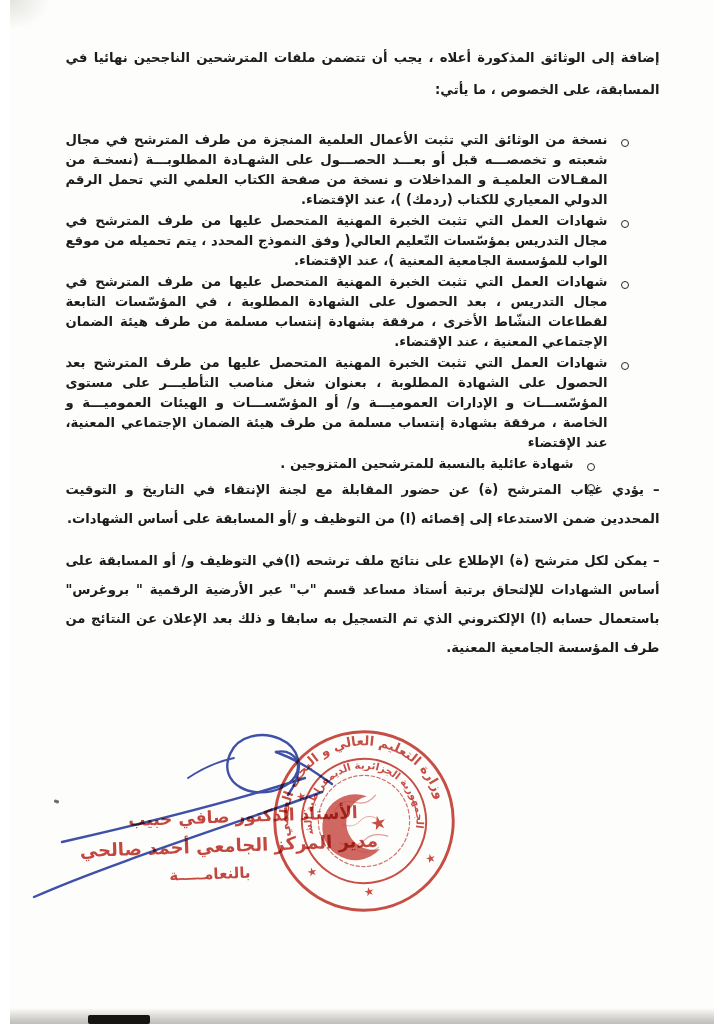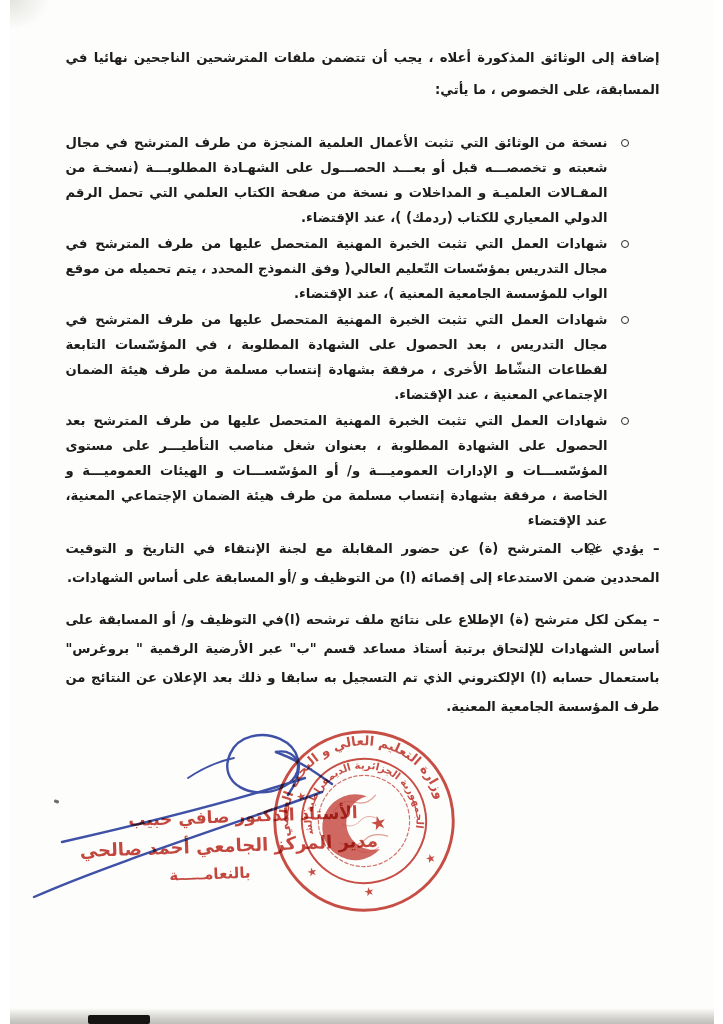--- a/index.html
+++ b/index.html
@@ -19,21 +19,21 @@
     direction: rtl;
     text-align: justify;
     font-weight: 700;
     font-size: 13.2px;
   }
   .intro { line-height: 32px; margin-bottom: 24px; }
   ul.reqs { list-style: none; padding-right: 31px; }
   ul.reqs li {
     position: relative;
     padding-right: 21px;
-    line-height: 25px;
+    line-height: 20px;
     margin-bottom: 1px;
   }
   ul.reqs li .marker {
     position: absolute; right: 0; top: 9px;
     width: 8px; height: 8px;
     border: 1.4px solid #2a2927; border-radius: 50%;
     background: transparent;
   }
   ul.reqs li.lvl2 { margin-right: 34px; }
   .notes { }
@@ -115,20 +115,21 @@
       <li>
         <span class="marker"></span>
         <span>شهادات العمل التي تثبت الخبرة المهنية المتحصل عليها من طرف المترشح في مجال التدريس ، بعد الحصول على الشهادة المطلوبة ، في المؤسّسات التابعة لقطاعات النشّاط الأخرى ، مرفقة بشهادة إنتساب مسلمة من طرف هيئة الضمان الإجتماعي المعنية ، عند الإقتضاء.</span>
       </li>
       <li>
         <span class="marker"></span>
         <span>شهادات العمل التي تثبت الخبرة المهنية المتحصل عليها من طرف المترشح  بعد الحصول على الشهادة المطلوبة ، بعنوان شغل مناصب التأطيـــر على مستوى المؤسّســـات و الإدارات العموميـــة  و/ أو المؤسّســـات و الهيئات العموميـــة و الخاصة ، مرفقة بشهادة إنتساب مسلمة من طرف هيئة الضمان الإجتماعي المعنية، عند الإقتضاء</span>
       </li>
       <li class="lvl2">
         <span class="marker"></span>
+        <span>شهادة عائلية بالنسبة للمترشحين المتزوجين .</span>
       </li>
       <li class="lvl2">
         <span class="marker"></span>
       </li>
     </ul>
 
     <div class="notes">
       <p>– يؤدي غياب المترشح (ة) عن حضور المقابلة مع لجنة الإنتقاء في التاريخ و التوقيت المحددين ضمن الاستدعاء إلى إقصائه (ا) من التوظيف و /أو المسابقة على أساس الشهادات.</p>
       <p>– يمكن لكل مترشح (ة) الإطلاع على نتائج ملف ترشحه (ا)في التوظيف و/ أو المسابقة على أساس الشهادات للإلتحاق برتبة أستاذ مساعد قسم "ب" عبر الأرضية الرقمية " بروغرس" باستعمال حسابه (ا) الإلكتروني الذي تم التسجيل به سابقا و ذلك بعد الإعلان عن النتائج من طرف المؤسسة الجامعية المعنية.</p>
     </div>

